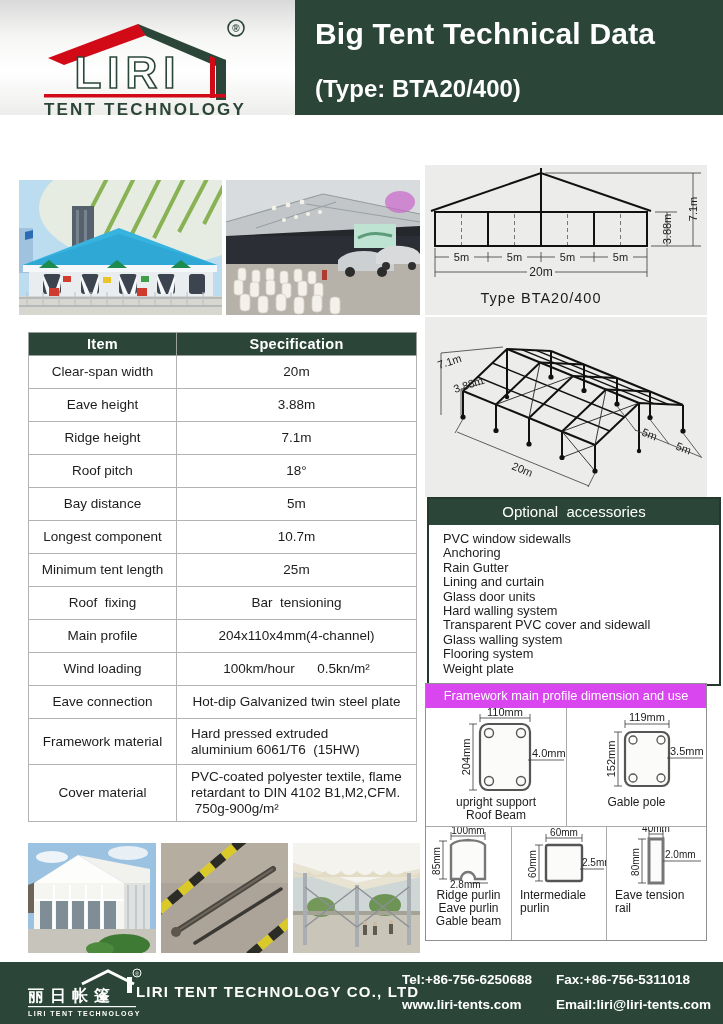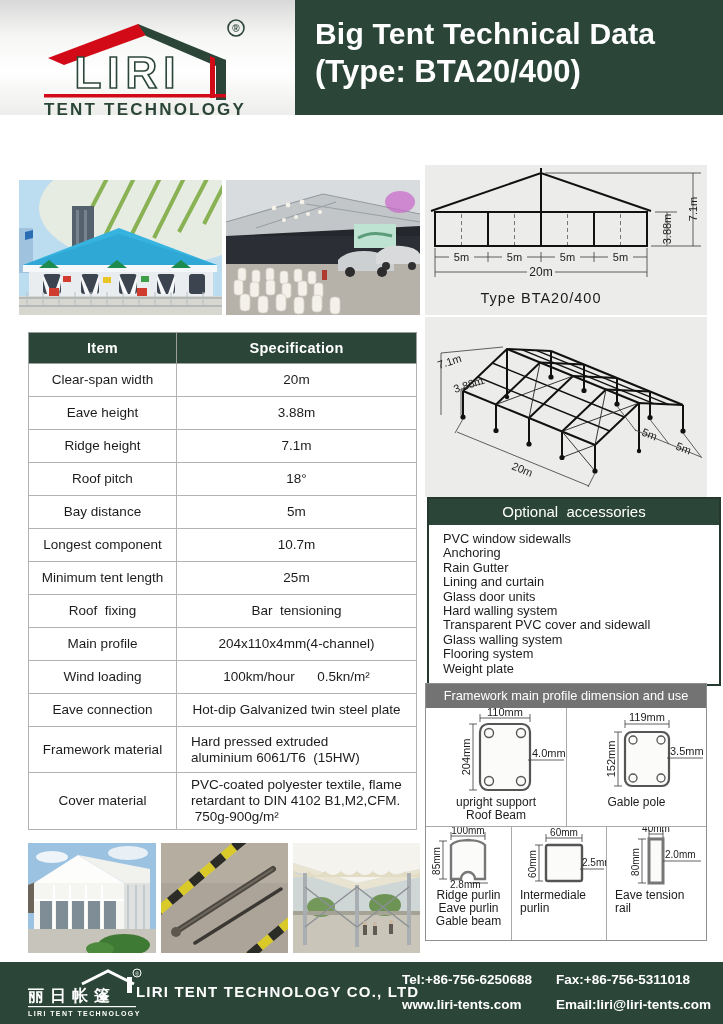--- a/index.html
+++ b/index.html
@@ -5,51 +5,51 @@
   * { margin:0; padding:0; box-sizing:border-box; }
   body { background:#888; font-family:"Liberation Sans", sans-serif; }
   .page { position:relative; width:723px; height:1024px; background:#fff; margin:0 auto; overflow:hidden; }
 
   
   .hdr-left { position:absolute; left:0; top:0; width:295px; height:115px;
     background:linear-gradient(180deg,#d9d9d9 0%,#f6f6f5 32%,#ffffff 62%,#ededeb 100%); }
   .hdr-right { position:absolute; left:295px; top:0; width:428px; height:115px;
     background:#2b4639; color:#fff; padding:16px 0 0 20px; }
   .hdr-title1 { font-size:30px; font-weight:bold; letter-spacing:0.2px; line-height:36px; }
-  .hdr-title2 { font-size:31px; font-weight:bold; line-height:32px; margin-top:4px; }
+  .hdr-title2 { font-size:24px; font-weight:bold; line-height:32px; margin-top:21px; }
   .ribbon { position:absolute; left:0; top:115px; width:723px; height:28px; background:#d20a17;
     color:#fff; font-size:15.5px; font-weight:bold; line-height:28px; text-align:right;
     padding-right:12px; white-space:pre; }
 
   
   .photo { position:absolute; overflow:hidden; }
   .photo svg { display:block; }
 
   
   .spec-table { position:absolute; left:28px; top:332px; width:388px; border-collapse:collapse;
     table-layout:fixed; font-size:13.5px; color:#1c1c1c; }
   .spec-table th { background:#2b4639; color:#fff; font-size:14.5px; font-weight:bold;
-    height:31px; border:1px solid #9aa09b; letter-spacing:0.3px; }
+    height:23px; border:1px solid #9aa09b; letter-spacing:0.3px; }
   .spec-table td { border:1px solid #b3b3b3; text-align:center; vertical-align:middle;
     height:33px; white-space:pre-wrap; line-height:16px; }
   .spec-table tr.tall2 td { height:46px; }
   .spec-table tr.tall3 td { height:57px; }
   .spec-table td.left { text-align:left; padding-left:14px; }
 
   
   .gray-panel { position:absolute; background:#ececea; }
   .acc-box { position:absolute; left:427px; top:497px; width:294px; border:2px solid #25382e; background:#fff; }
   .acc-head { background:#2b4639; color:#fff; font-size:15px; text-align:center;
     height:26px; line-height:26px; white-space:pre; }
   .acc-list { list-style:none; padding:7px 8px 8px 14px; }
   .acc-list li { font-size:12.8px; color:#1c1c1c; line-height:14.4px; }
 
   .fw-panel { position:absolute; left:425px; top:683px; width:282px; height:258px;
     border:1px solid #8f8f8f; background:#fff; }
-  .fw-head { background:#737373; color:#fff; font-size:12.8px; text-align:center;
+  .fw-head { background:#d946ef; color:#fff; font-size:12.8px; text-align:center;
     height:24px; line-height:24px; }
   .fw-row1 { display:flex; height:119px; border-bottom:1px solid #aaa; }
   .fw-row2 { display:flex; height:113px; }
   .fw-cell { height:100%; display:flex; flex-direction:column; align-items:center; }
   .fw-cell + .fw-cell { border-left:1px solid #aaa; }
   .c1 { width:140px; } .c2 { width:140px; }
   .c3 { width:85px; } .c4 { width:95px; } .c5 { width:100px; }
   .fw-cap { font-size:12px; color:#1c1c1c; line-height:13px; text-align:center; }
   .fw-cap.leftcap { align-self:flex-start; text-align:left; padding-left:8px; }
 

